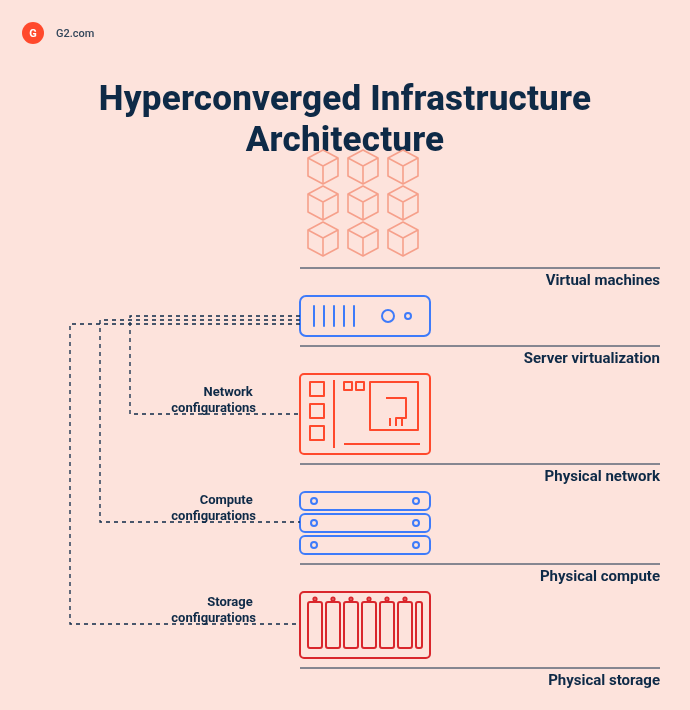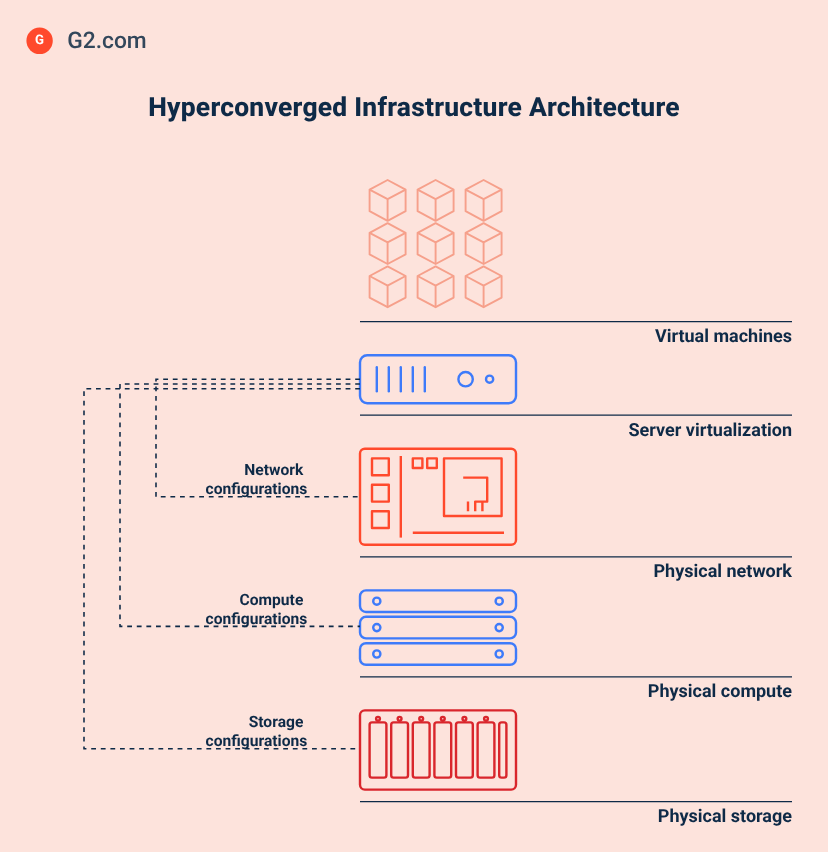--- a/index.html
+++ b/index.html
@@ -14,24 +14,24 @@
   .brand{
     position:absolute;left:22px;top:22px;
     display:flex;align-items:center;gap:12px;
   }
   .logo{
     width:22px;height:22px;border-radius:50%;
     background:#FF492C;color:#fff;
     display:flex;align-items:center;justify-content:center;
     font-size:11px;font-weight:700;
   }
-  .brand-label{font-size:19px;color:#33475B;font-weight:500}
+  .brand-label{font-size:11px;color:#33475B;font-weight:500}
   .title{
     position:absolute;left:0;right:0;top:78px;
-    text-align:center;font-size:22px;font-weight:800;
+    text-align:center;font-size:35px;font-weight:800;
     color:#0E2A47;letter-spacing:.2px;
   }
   svg.canvas{position:absolute;left:0;top:0}
   .layer-label{
     font-size:15px;font-weight:700;fill:#0E2A47;
   }
   .config-label{
     font-size:13px;font-weight:700;fill:#0E2A47;
   }
   .rule{stroke:#0E2A47;stroke-width:1}

